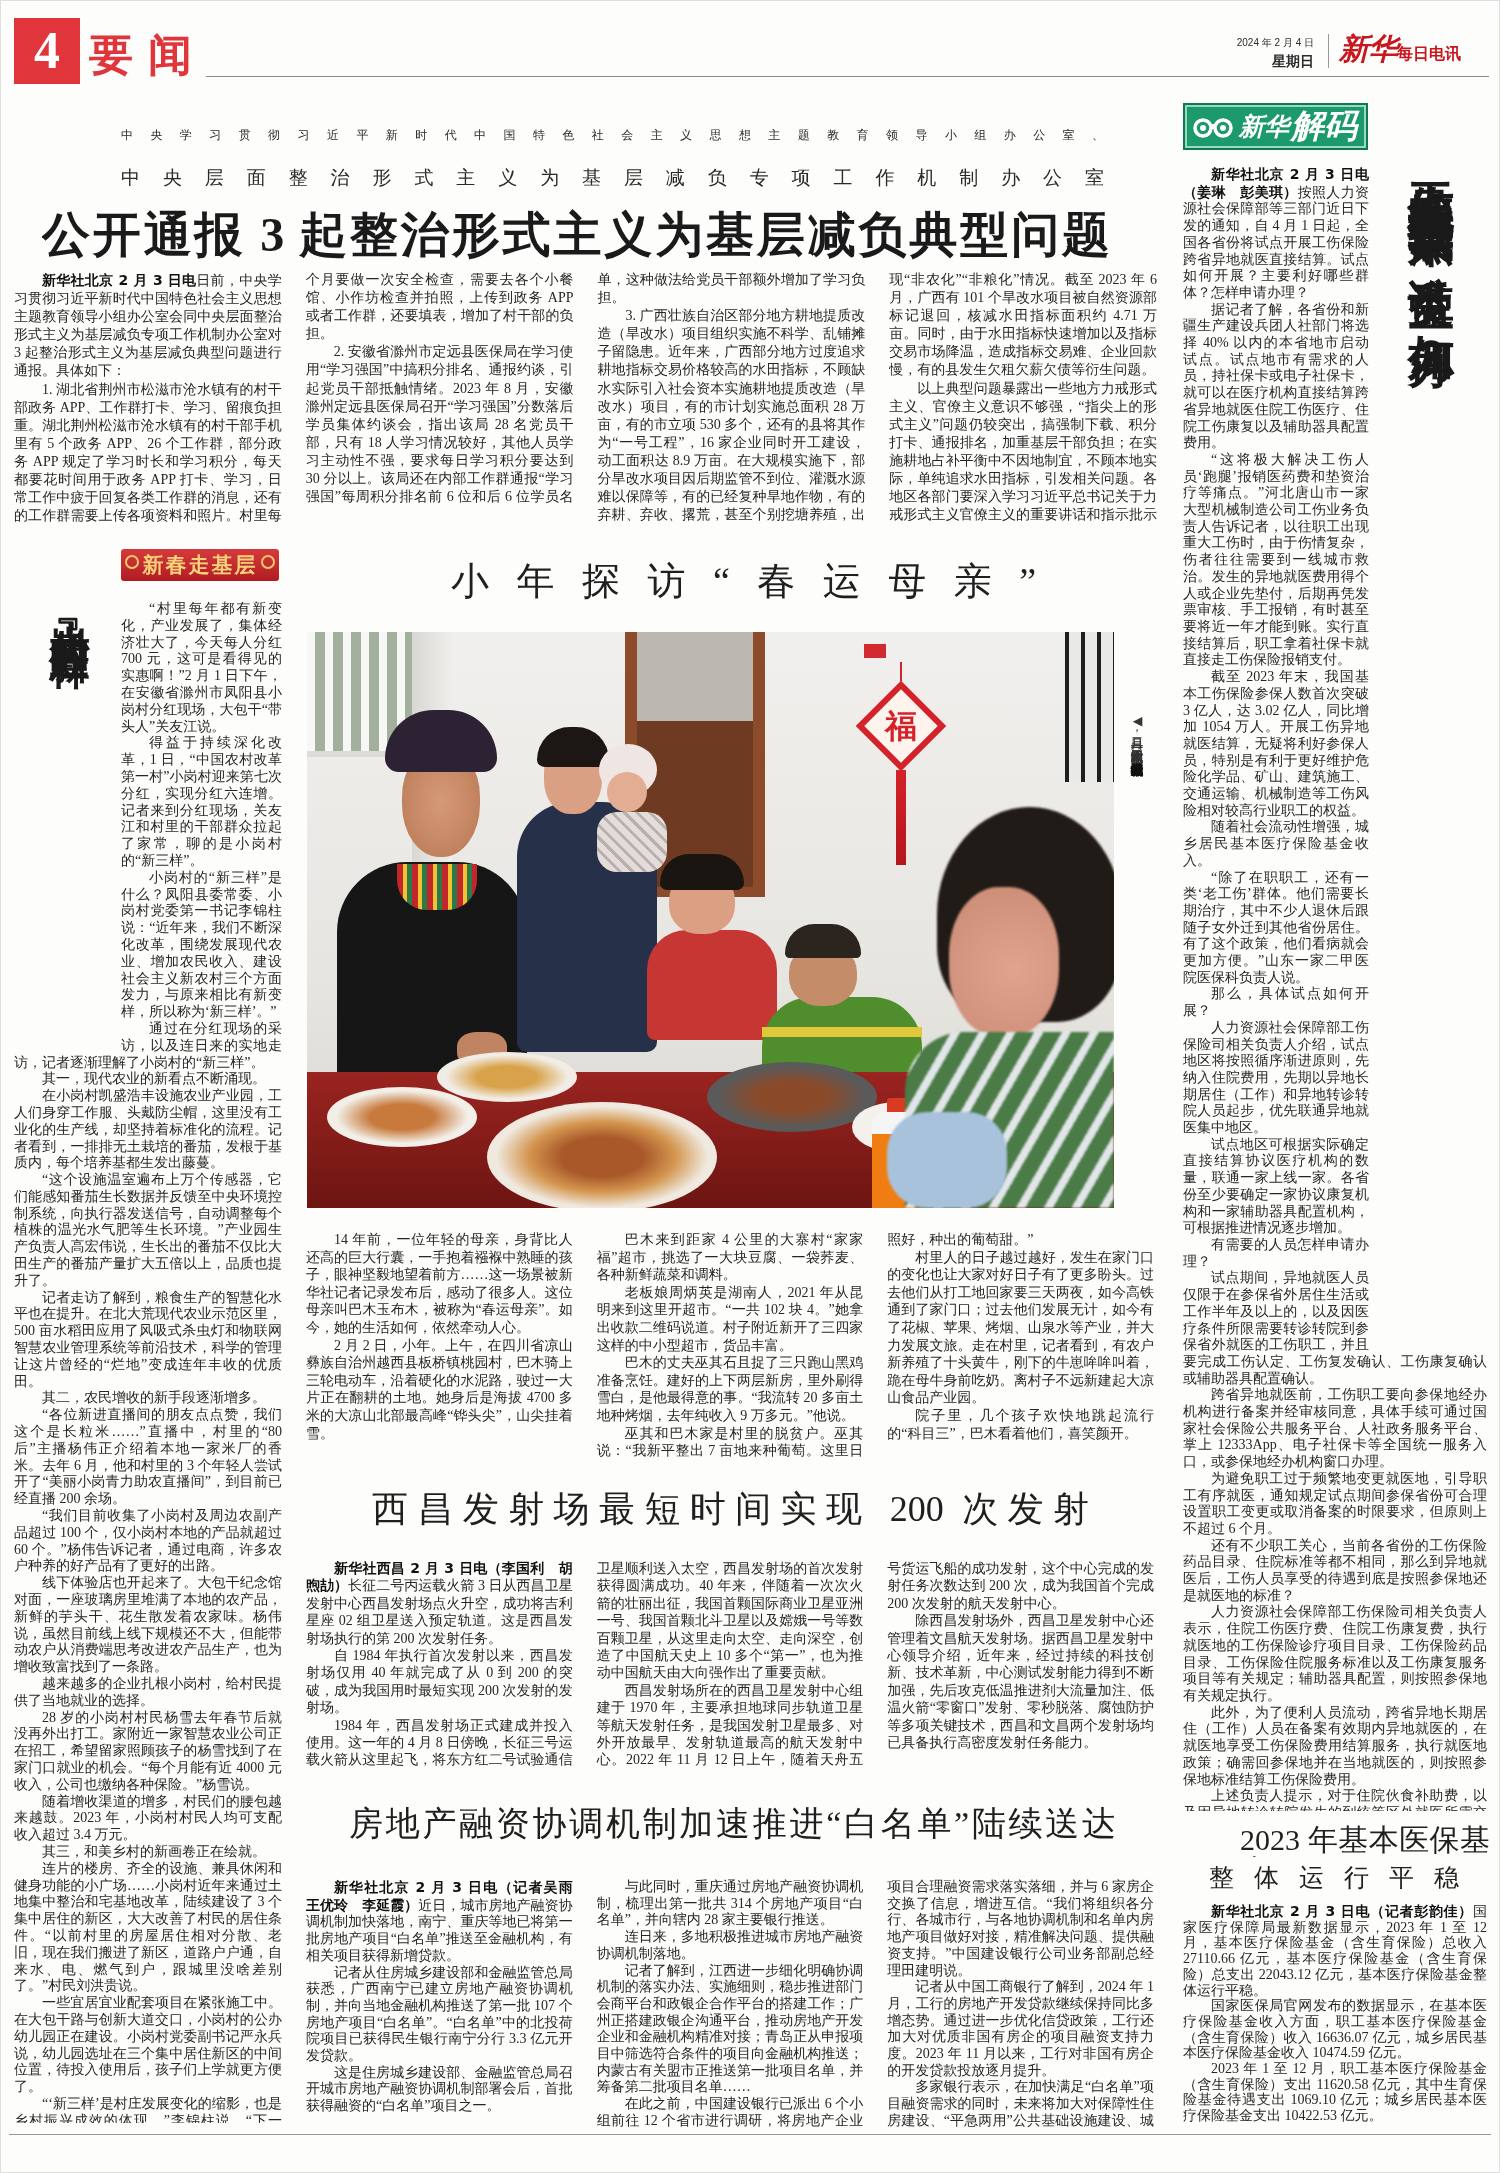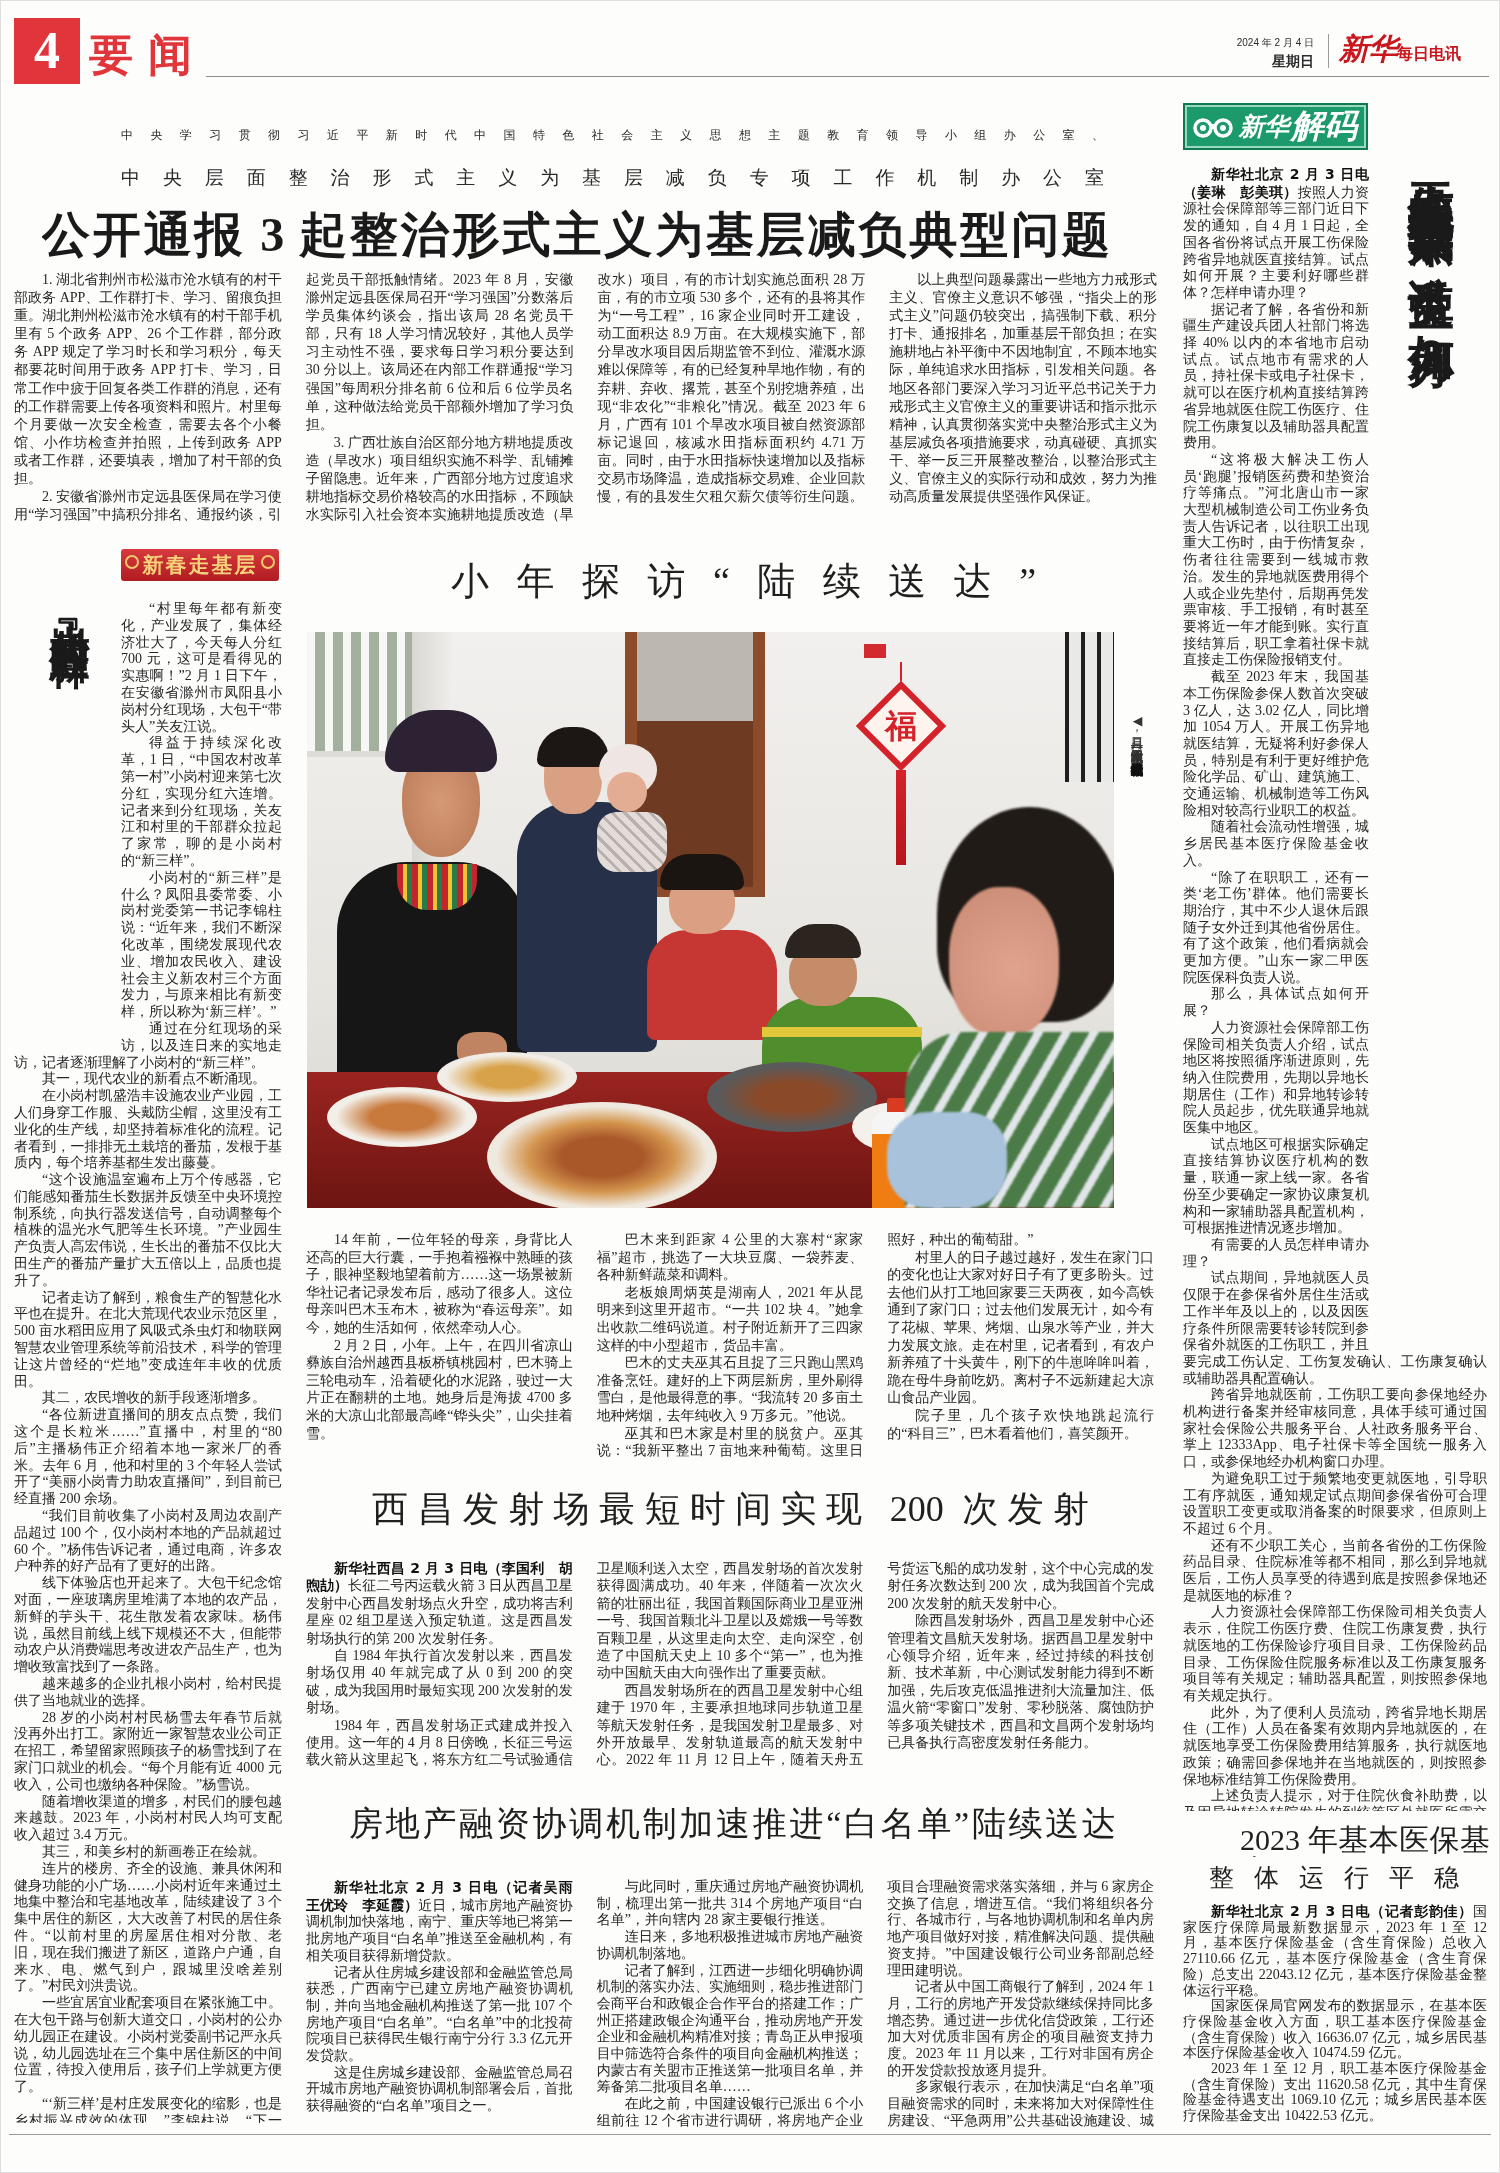--- a/index.html
+++ b/index.html
@@ -91,20 +91,21 @@
   <div id="weekday" class="abs sans">星期日</div>
   <div id="date-divider" class="abs"></div>
   <div id="masthead" class="abs">
     <span class="mh1">新华</span><span class="mh2">每日电讯</span>
   </div>
 
   <div id="sub1" class="abs sans spread">中央学习贯彻习近平新时代中国特色社会主义思想主题教育领导小组办公室、</div>
   <div id="sub2" class="abs sans spread">中央层面整治形式主义为基层减负专项工作机制办公室</div>
   <div id="top-headline" class="abs spread">公开通报 3 起整治形式主义为基层减负典型问题</div>
   <div id="top-body" class="abs body-text cols">
+    <p><span class="lead">新华社北京 2 月 3 日电</span><span>日前，中央学习贯彻习近平新时代中国特色社会主义思想主题教育领导小组办公室会同中央层面整治形式主义为基层减负专项工作机制办公室对 3 起整治形式主义为基层减负典型问题进行通报。具体如下：</span></p>
     <p>1. 湖北省荆州市松滋市沧水镇有的村干部政务 APP、工作群打卡、学习、留痕负担重。湖北荆州松滋市沧水镇有的村干部手机里有 5 个政务 APP、26 个工作群，部分政务 APP 规定了学习时长和学习积分，每天都要花时间用于政务 APP 打卡、学习，日常工作中疲于回复各类工作群的消息，还有的工作群需要上传各项资料和照片。村里每个月要做一次安全检查，需要去各个小餐馆、小作坊检查并拍照，上传到政务 APP 或者工作群，还要填表，增加了村干部的负担。</p>
     <p>2. 安徽省滁州市定远县医保局在学习使用“学习强国”中搞积分排名、通报约谈，引起党员干部抵触情绪。2023 年 8 月，安徽滁州定远县医保局召开“学习强国”分数落后学员集体约谈会，指出该局 28 名党员干部，只有 18 人学习情况较好，其他人员学习主动性不强，要求每日学习积分要达到 30 分以上。该局还在内部工作群通报“学习强国”每周积分排名前 6 位和后 6 位学员名单，这种做法给党员干部额外增加了学习负担。</p>
     <p>3. 广西壮族自治区部分地方耕地提质改造（旱改水）项目组织实施不科学、乱铺摊子留隐患。近年来，广西部分地方过度追求耕地指标交易价格较高的水田指标，不顾缺水实际引入社会资本实施耕地提质改造（旱改水）项目，有的市计划实施总面积 28 万亩，有的市立项 530 多个，还有的县将其作为“一号工程”，16 家企业同时开工建设，动工面积达 8.9 万亩。在大规模实施下，部分旱改水项目因后期监管不到位、灌溉水源难以保障等，有的已经复种旱地作物，有的弃耕、弃收、撂荒，甚至个别挖塘养殖，出现“非农化”“非粮化”情况。截至 2023 年 6 月，广西有 101 个旱改水项目被自然资源部标记退回，核减水田指标面积约 4.71 万亩。同时，由于水田指标快速增加以及指标交易市场降温，造成指标交易难、企业回款慢，有的县发生欠租欠薪欠债等衍生问题。</p>
     <p>以上典型问题暴露出一些地方力戒形式主义、官僚主义意识不够强，“指尖上的形式主义”问题仍较突出，搞强制下载、积分打卡、通报排名，加重基层干部负担；在实施耕地占补平衡中不因地制宜，不顾本地实际，单纯追求水田指标，引发相关问题。各地区各部门要深入学习习近平总书记关于力戒形式主义官僚主义的重要讲话和指示批示精神，认真贯彻落实党中央整治形式主义为基层减负各项措施要求，动真碰硬、真抓实干、举一反三开展整改整治，以整治形式主义、官僚主义的实际行动和成效，努力为推动高质量发展提供坚强作风保证。</p>
   </div>
 
   <div id="spring-banner" class="abs">新春走基层</div>
   <div id="left-vtitle" class="abs vert">小岗村的『新三样』</div>
   <div id="left-body" class="abs body-text">
     <div id="left-float"></div>
@@ -123,21 +124,21 @@
     <p>越来越多的企业扎根小岗村，给村民提供了当地就业的选择。</p>
     <p>28 岁的小岗村村民杨雪去年春节后就没再外出打工。家附近一家智慧农业公司正在招工，希望留家照顾孩子的杨雪找到了在家门口就业的机会。“每个月能有近 4000 元收入，公司也缴纳各种保险。”杨雪说。</p>
     <p>随着增收渠道的增多，村民们的腰包越来越鼓。2023 年，小岗村村民人均可支配收入超过 3.4 万元。</p>
     <p>其三，和美乡村的新画卷正在绘就。</p>
     <p>连片的楼房、齐全的设施、兼具休闲和健身功能的小广场……小岗村近年来通过土地集中整治和宅基地改革，陆续建设了 3 个集中居住的新区，大大改善了村民的居住条件。“以前村里的房屋居住相对分散、老旧，现在我们搬进了新区，道路户户通，自来水、电、燃气到户，跟城里没啥差别了。”村民刘洪贵说。</p>
     <p>一些宜居宜业配套项目在紧张施工中。在大包干路与创新大道交口，小岗村的公办幼儿园正在建设。小岗村党委副书记严永兵说，幼儿园选址在三个集中居住新区的中间位置，待投入使用后，孩子们上学就更方便了。</p>
     <p>“‘新三样’是村庄发展变化的缩影，也是乡村振兴成效的体现。”李锦柱说，“下一步，我们将继续改革创新，让农民增收、日子越过越好。”</p>
 
   </div>
 
-  <div id="photo-title" class="abs spread">小年探访“陆续送达”</div>
+  <div id="photo-title" class="abs spread">小年探访“春运母亲”</div>
   <div id="photo" class="abs">
     <div class="ph" style="left:0;top:0;width:105px;height:125px;background:repeating-linear-gradient(90deg,#f7f7f5 0 8px,#a3b09e 8px 18px);border-bottom:6px solid #dedcd8;"></div>
     <div class="ph" style="left:105px;top:0;width:40px;height:320px;background:linear-gradient(90deg,#d9d7d2,#efeeec);"></div>
     <div class="ph" style="left:318px;top:0;width:140px;height:265px;background:#8c4b2b;"></div>
     <div class="ph" style="left:330px;top:0;width:116px;height:255px;background:linear-gradient(180deg,#bcb7b0 0 35%,#6f3a22 35% 100%);"></div>
     <div class="ph" style="left:557px;top:12px;width:22px;height:14px;background:#d22a2f;"></div>
     <div class="ph" style="left:593px;top:30px;width:2px;height:34px;background:#d4222a;"></div>
     <div class="ph" style="left:562px;top:62px;width:64px;height:64px;transform:rotate(45deg);border:6px solid #d4222a;background:#fff3ee;"></div>
     <div class="ph" style="left:562px;top:62px;width:64px;height:64px;text-align:center;line-height:64px;font-size:32px;font-weight:bold;color:#d4222a;">福</div>
     <div class="ph" style="left:589px;top:138px;width:10px;height:95px;background:linear-gradient(#d4222a,#b5161c);"></div>

